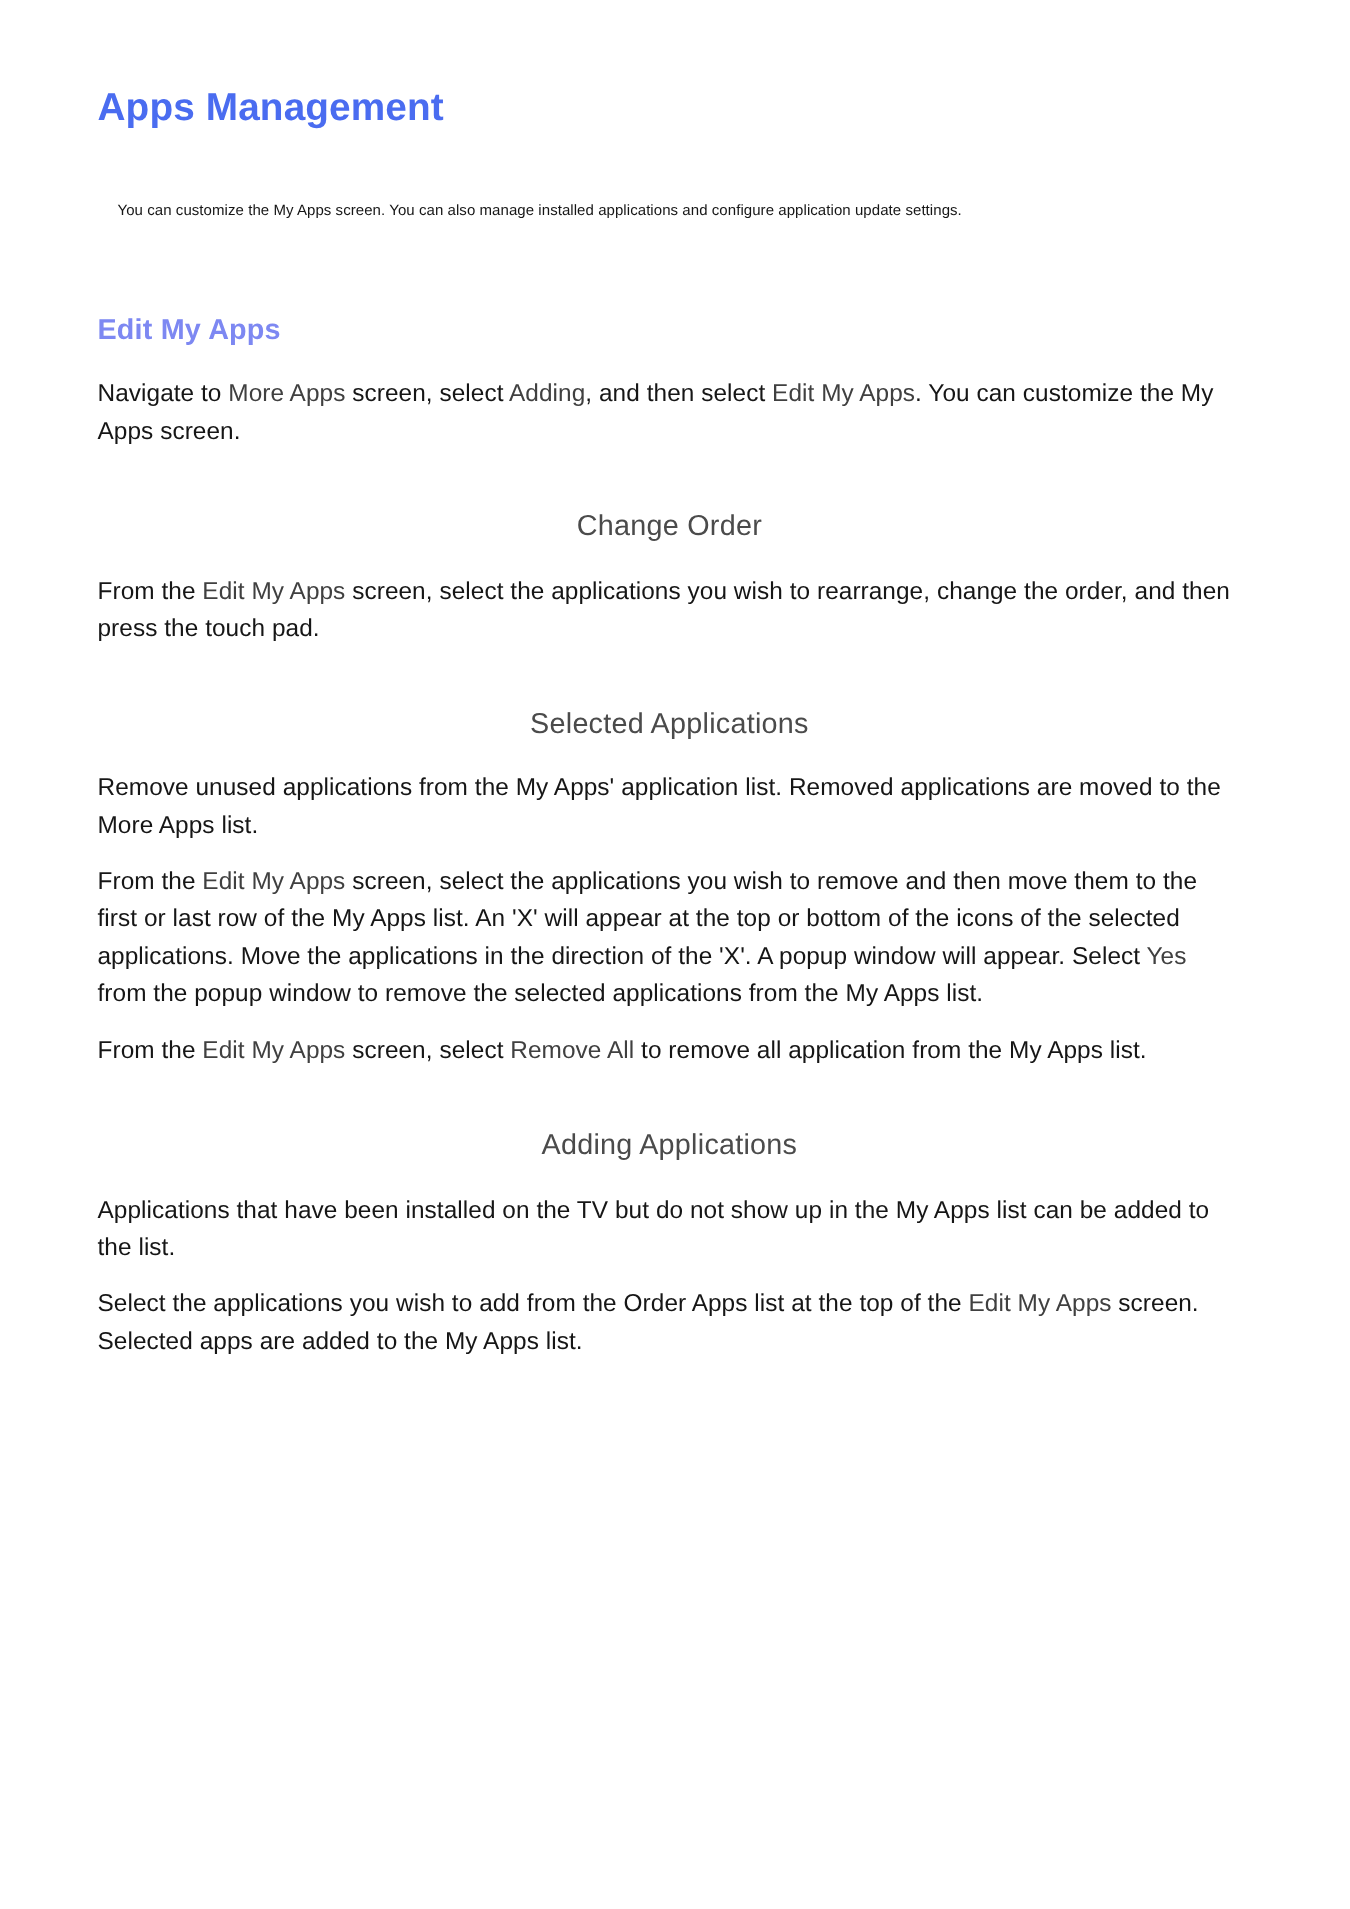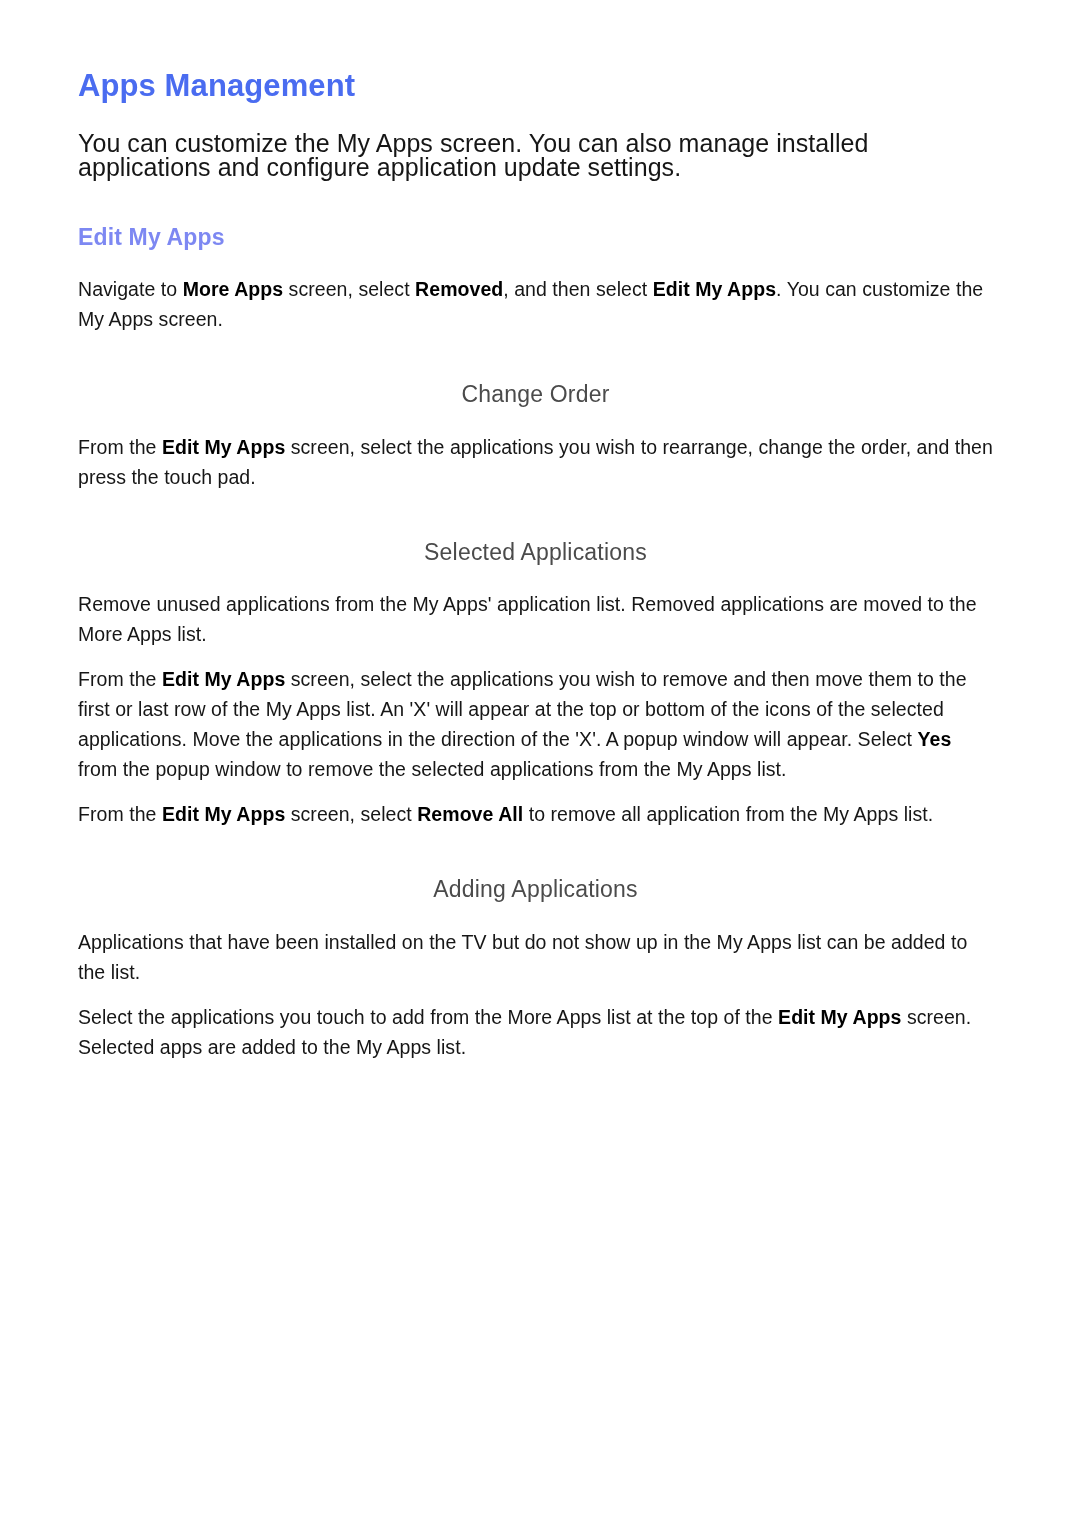--- a/index.html
+++ b/index.html
@@ -39,24 +39,24 @@
     font-weight: bold;
     color: #4a6cf0;
     letter-spacing: 0.1px;
     margin: 0;
     padding-top: 68px;
     line-height: 1.15;
   }
 
   
   .intro {
-    margin: 0;
+    margin: 16px;
     padding-top: 27px;
-    font-size: 25px;
-    line-height: 24px;
+    font-size: 12px;
+    line-height: 42px;
     color: #161616;
     letter-spacing: 0.05px;
   }
 
   
   .section-heading {
     margin: 0;
     padding-top: 45px;
     font-size: 23px;
     font-weight: bold;
@@ -86,51 +86,51 @@
     color: #161616;
     letter-spacing: 0.05px;
   }
 
   .body-text.tight {
     padding-top: 15px;
   }
 
   
   .inline-link {
-    color: #000000;
-    font-weight: bold;
+    color: #404040;
+    font-weight: normal;
     white-space: nowrap;
   }
 </style>
 </head>
 <body>
 
 <div class="page">
   <div class="content">
 
     <h1 class="page-title">Apps Management</h1>
 
     <p class="intro">You can customize the My Apps screen. You can also manage installed applications and configure application update settings.</p>
 
     <div id="sections-root">
         <section>
           <h2 class="section-heading">Edit My Apps</h2>
-          <p class="body-text"><span>Navigate to </span><span class="inline-link">More Apps</span><span> screen, select </span><span class="inline-link">Removed</span><span>, and then select </span><span class="inline-link">Edit My Apps</span><span>. You can customize the My Apps screen.</span></p>
+          <p class="body-text"><span>Navigate to </span><span class="inline-link">More Apps</span><span> screen, select </span><span class="inline-link">Adding</span><span>, and then select </span><span class="inline-link">Edit My Apps</span><span>. You can customize the My Apps screen.</span></p>
           <div>
             <h3 class="sub-heading">Change Order</h3>
             <p class="body-text"><span>From the </span><span class="inline-link">Edit My Apps</span><span> screen, select the applications you wish to rearrange, change the order, and then press the touch pad.</span></p>
           </div>
           <div>
             <h3 class="sub-heading">Selected Applications</h3>
             <p class="body-text"><span>Remove unused applications from the My Apps' application list. Removed applications are moved to the More Apps list.</span></p>
             <p class="body-text tight"><span>From the </span><span class="inline-link">Edit My Apps</span><span> screen, select the applications you wish to remove and then move them to the first or last row of the My Apps list. An 'X' will appear at the top or bottom of the icons of the selected applications. Move the applications in the direction of the 'X'. A popup window will appear. Select </span><span class="inline-link">Yes</span><span> from the popup window to remove the selected applications from the My Apps list.</span></p>
             <p class="body-text tight"><span>From the </span><span class="inline-link">Edit My Apps</span><span> screen, select </span><span class="inline-link">Remove All</span><span> to remove all application from the My Apps list.</span></p>
           </div>
           <div>
             <h3 class="sub-heading">Adding Applications</h3>
             <p class="body-text"><span>Applications that have been installed on the TV but do not show up in the My Apps list can be added to the list.</span></p>
-            <p class="body-text tight"><span>Select the applications you touch to add from the More Apps list at the top of the </span><span class="inline-link">Edit My Apps</span><span> screen. Selected apps are added to the My Apps list.</span></p>
+            <p class="body-text tight"><span>Select the applications you wish to add from the Order Apps list at the top of the </span><span class="inline-link">Edit My Apps</span><span> screen. Selected apps are added to the My Apps list.</span></p>
           </div>
         </section>
       </div>
 
   </div>
 </div>
 
 </body></html>

